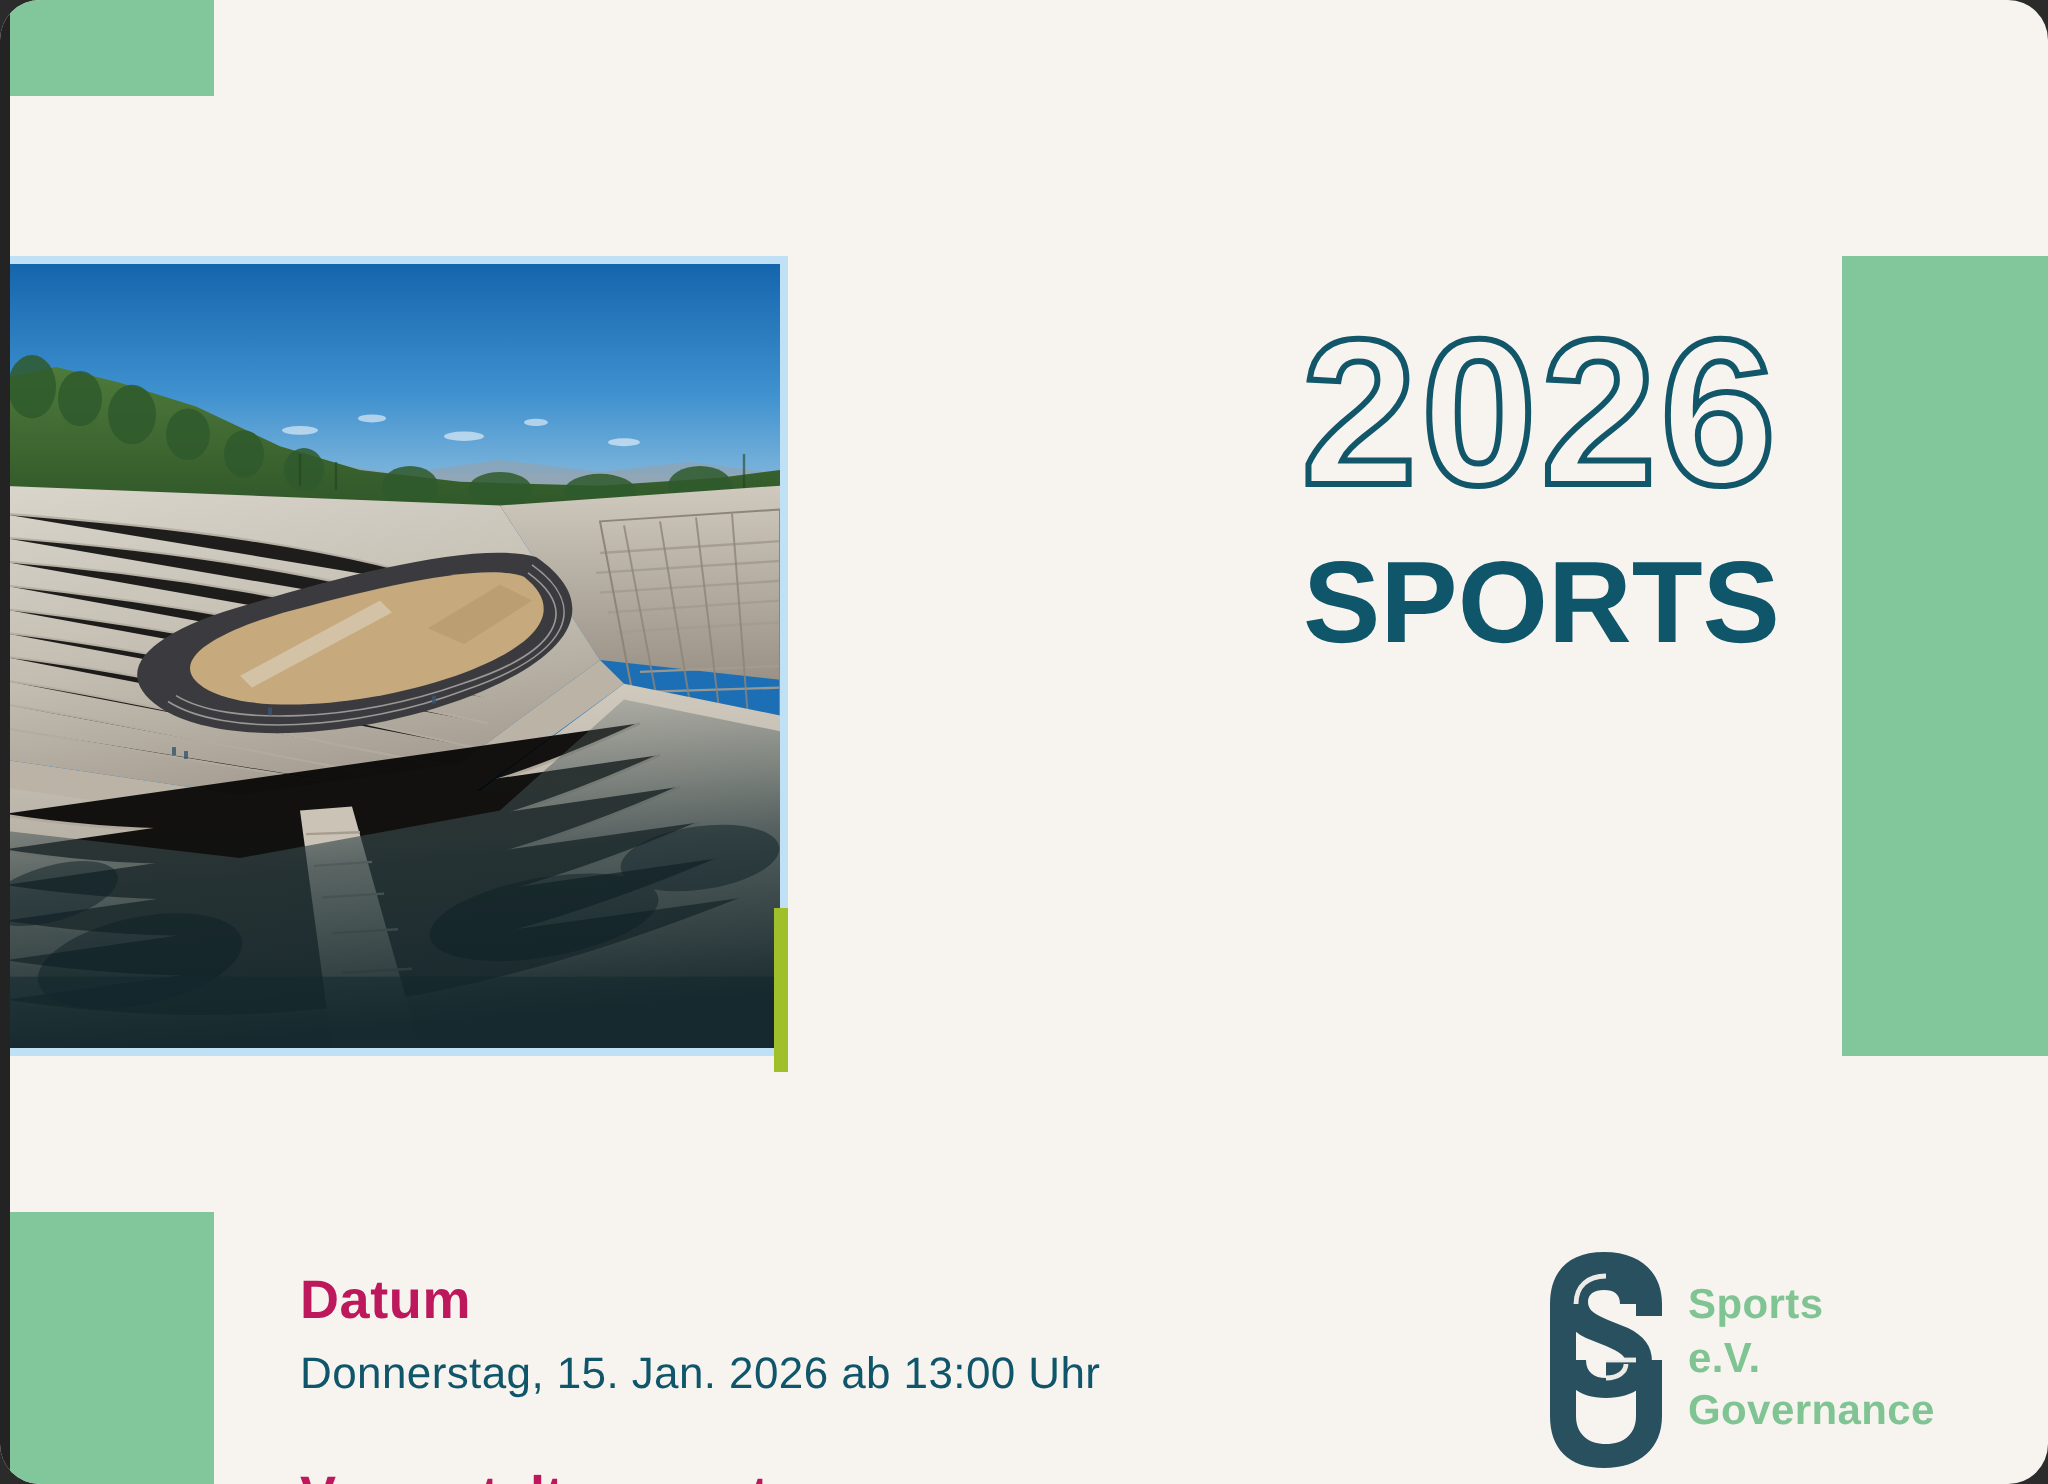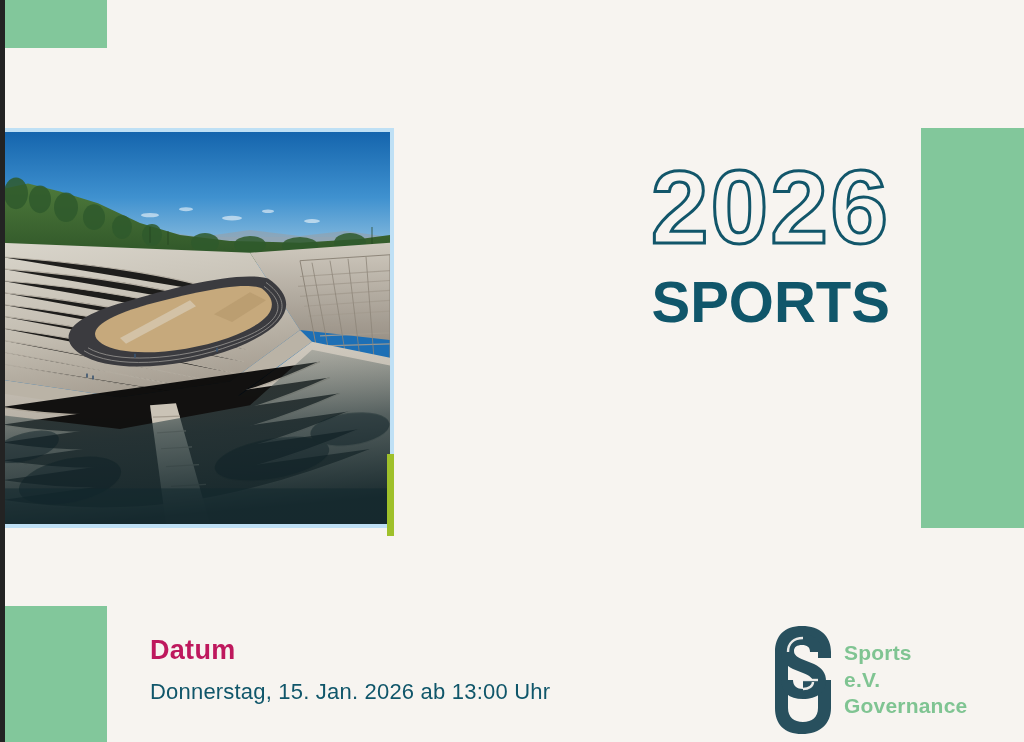--- a/index.html
+++ b/index.html
@@ -6,20 +6,21 @@
   html,body{ background:#2b2b2b; }
   body{
     font-family:"Liberation Sans", sans-serif;
   }
   #poster{
     position:relative;
     width:1024px;
     height:742px;
     background:#f7f4f0;
     overflow:hidden;
+    border-radius:20px;
   }
   
   .edge-strip{
     position:absolute; left:0; top:0; width:5px; height:742px;
     background:#232323; z-index:40;
   }
   
   .green-block{ position:absolute; background:#82c79b; }
   #green-tl{ left:5px; top:0; width:102px; height:48px; }
   #green-r { left:921px; top:128px; width:103px; height:400px; }
@@ -70,21 +71,21 @@
   
   #details{
     position:absolute; left:150px; top:634px; z-index:20;
   }
   .detail-label{
     font-size:27px; font-weight:700; color:#be185d; line-height:1.2;
     letter-spacing:0.3px;
   }
   .detail-value{
     font-size:22px; font-weight:400; color:#10566a; line-height:1.35;
-    letter-spacing:0.2px; margin-top:11px;
+    letter-spacing:0.2px; margin-top:6px;
   }
   .detail-label.second{ margin-top:30px; }
 
   
   #logo{
     position:absolute; left:772px; top:624px; z-index:20;
     display:flex; align-items:center; gap:10px;
   }
   #logo-mark{ width:62px; height:112px; flex:0 0 auto; }
   #logo-text{

